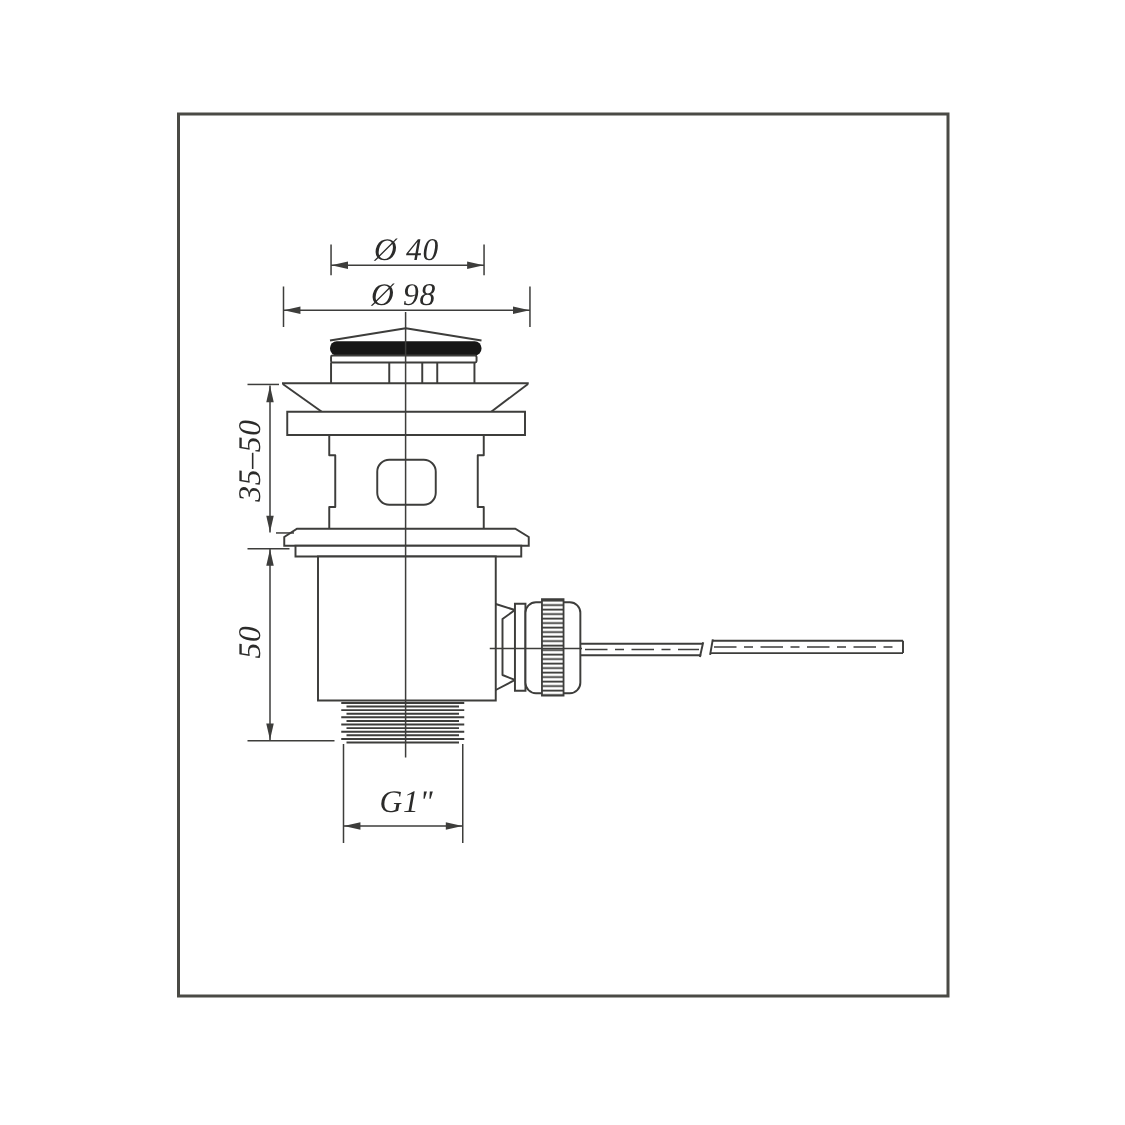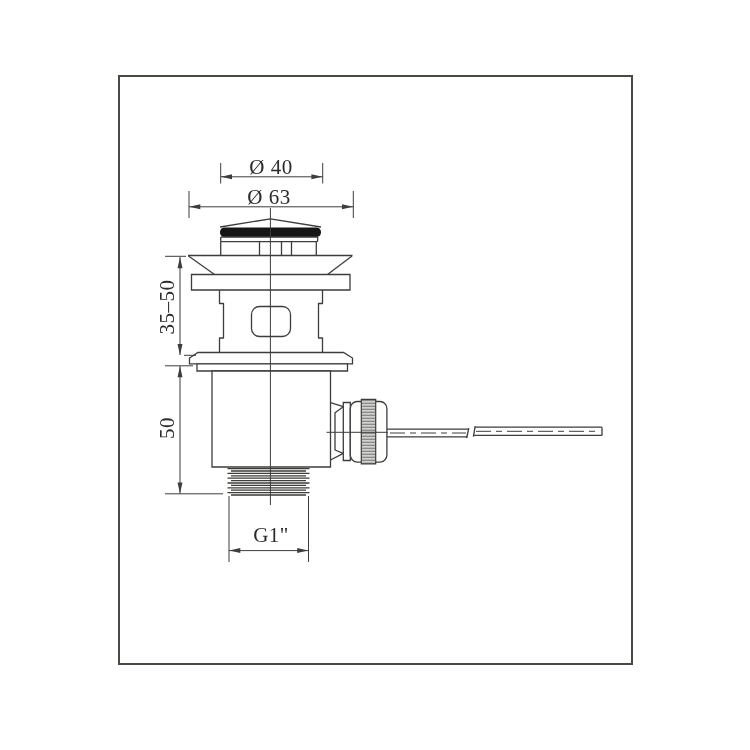--- a/index.html
+++ b/index.html
@@ -1,18 +1,18 @@
 <!DOCTYPE html>
 <html><head>
 <meta charset="utf-8">
 <style>
   html,body{margin:0;padding:0;background:#ffffff;}
   .stage{
     position:relative;width:692px;height:750px;background:#ffffff;
-    font-family:"Liberation Serif",serif;overflow:hidden;
+    font-family:"Liberation Serif",serif;overflow:hidden;font-style:italic;
   }
   .frame{
     position:absolute;left:118px;top:75px;width:511px;height:586px;
     border:2px solid #4a4a45;background:#ffffff;
   }
   svg.art{position:absolute;left:0;top:0;}
   svg.art *{vector-effect:non-scaling-stroke;}
   .ln{fill:none;stroke:#3d3d3b;stroke-width:1.3;stroke-linejoin:round;}
   .fw{fill:#ffffff;stroke:#3d3d3b;stroke-width:1.3;}
   .blk{fill:#161616;stroke:none;}
@@ -133,21 +133,21 @@
     <g>
       <path class="dim" d="M229,496 V562 M308.5,496 V562"></path>
       <path class="dim" d="M229,550.6 H308.5"></path>
       <path class="arrow" d="M229.2,550.6 L240.3,548.1 L240.3,553.1 Z"></path>
       <path class="arrow" d="M308.3,550.6 L297.2,548.1 L297.2,553.1 Z"></path>
     </g>
   </svg>
 
   <div class="dim-label ctr" style="left:271px;top:166.5px;">Ø 40</div>
 
-  <div class="dim-label ctr" style="left:269px;top:196.5px;">Ø 63</div>
+  <div class="dim-label ctr" style="left:269px;top:196.5px;">Ø 98</div>
 
   <div class="dim-label rot" style="left:167px;top:307px;">35–50</div>
 
   <div class="dim-label rot" style="left:167px;top:428px;">50</div>
 
   <div class="dim-label ctr" style="left:271px;top:535px;">G1"</div>
 
 </div>
 
 </body></html>

